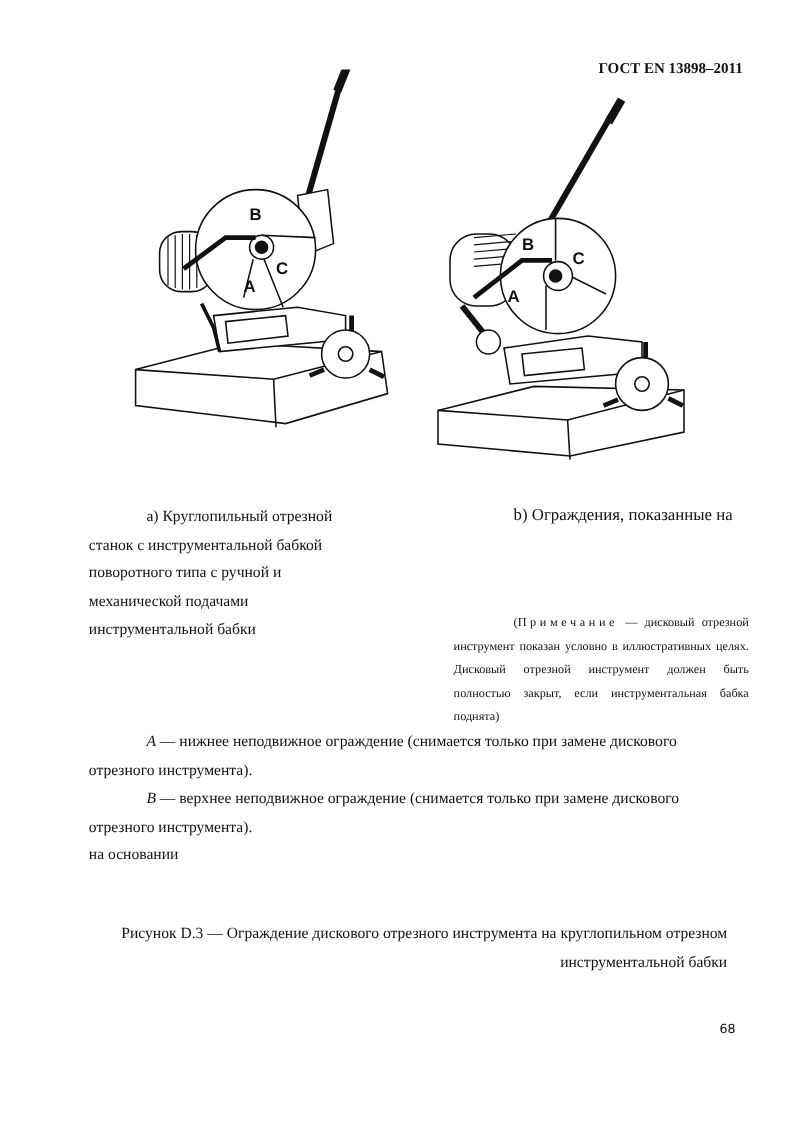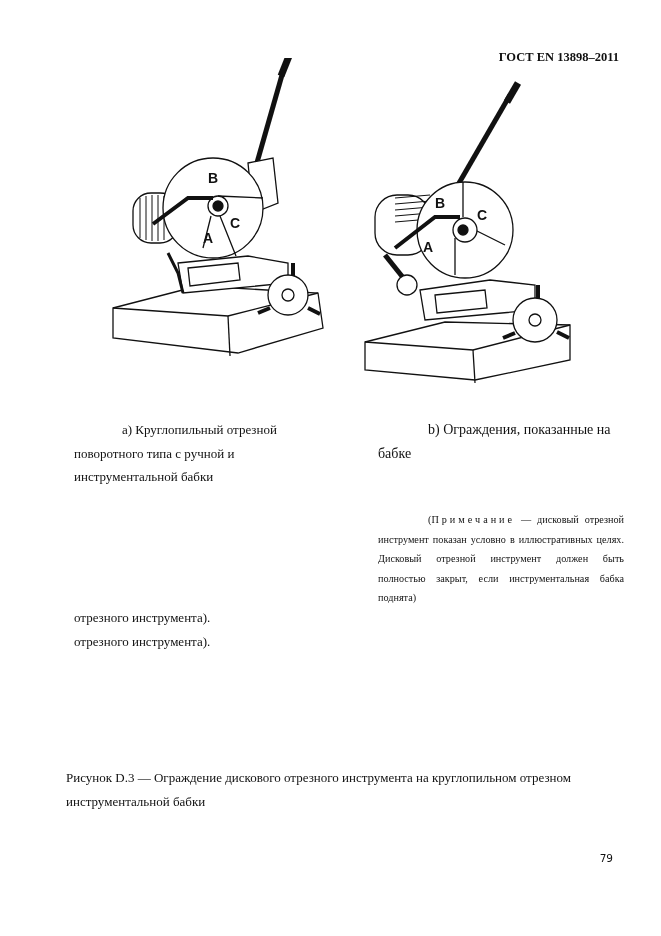--- a/index.html
+++ b/index.html
@@ -12,21 +12,21 @@
   .cap-a .first { padding-left: 48px; }
   .cap-b { position: absolute; left: 378px; top: 418px; width: 270px; font-size: 14px; line-height: 23.5px; }
   .cap-b .first { padding-left: 50px; }
   .note { position: absolute; left: 378px; top: 510px; width: 246px; font-size: 10.2px; line-height: 19.5px; text-align: justify; }
   .note .first { padding-left: 50px; }
   .spaced { letter-spacing: 3px; font-family: Liberation Serif, serif; }
   .legend { position: absolute; left: 74px; top: 606px; width: 556px; font-size: 13px; line-height: 23.5px; }
   .legend p { margin: 0; }
   .legend .ind { padding-left: 48px; }
   .legend i { font-style: italic; }
-  .figcap { position: absolute; left: 66px; top: 766px; width: 540px; text-align: left; font-size: 13px; line-height: 23.5px; }
+  .figcap { position: absolute; left: 66px; top: 766px; width: 540px; text-align: right; font-size: 13px; line-height: 23.5px; }
   .pagenum { position: absolute; right: 48px; top: 852px; font-family: "DejaVu Sans", sans-serif; font-size: 10.5px; }
   .lbl { font-family: "Liberation Sans", sans-serif; font-weight: bold; }
 </style>
 </head>
 <body>
 
 <div class="header">ГОСТ EN 13898–2011</div>
 
 <div class="fig" style="left:108px;top:58px;">
   <svg width="225" height="300" viewBox="0 0 225 300" fill="none" stroke="#111" stroke-width="1.3">
@@ -93,36 +93,40 @@
     <circle cx="180" cy="240" r="22" fill="#fff"></circle>
     <circle cx="180" cy="240" r="6" fill="#fff"></circle>
     <path d="M183 205 L183 218" stroke-width="4"></path>
     <path d="M202 252 L214 258" stroke-width="4"></path>
     <path d="M148 258 L160 253" stroke-width="4"></path>
   </svg>
 </div>
 
 <div class="cap-a">
   <div class="first">а) Круглопильный отрезной</div>
+  <div>станок с инструментальной бабкой</div>
   <div>поворотного типа с ручной и</div>
+  <div>механической подачами</div>
   <div>инструментальной бабки</div>
 </div>
 
 <div class="cap-b">
   <div class="first">b) Ограждения, показанные на</div>
-  <div>бабке</div>
 </div>
 
 <div class="note">
   <span class="first"></span><span>(</span><span class="spaced">Примечание</span><span> — дисковый отрезной инструмент показан условно в иллюстративных целях. Дисковый отрезной инструмент должен быть полностью закрыт, если инструментальная бабка поднята)</span>
 </div>
 
 <div class="legend">
+  <p class="ind"><i>A</i><span> — нижнее неподвижное ограждение (снимается  только при замене дискового</span></p>
   <p>отрезного инструмента).</p>
+  <p class="ind"><i>B</i><span> — верхнее неподвижное ограждение (снимается только при замене дискового</span></p>
   <p>отрезного инструмента).</p>
+  <p>на основании</p>
 </div>
 
 <div class="figcap">
   <div>Рисунок D.3 — Ограждение дискового отрезного инструмента на круглопильном отрезном</div>
   <div>инструментальной бабки</div>
 </div>
 
-<div class="pagenum">79</div>
+<div class="pagenum">68</div>
 
 </body></html>

